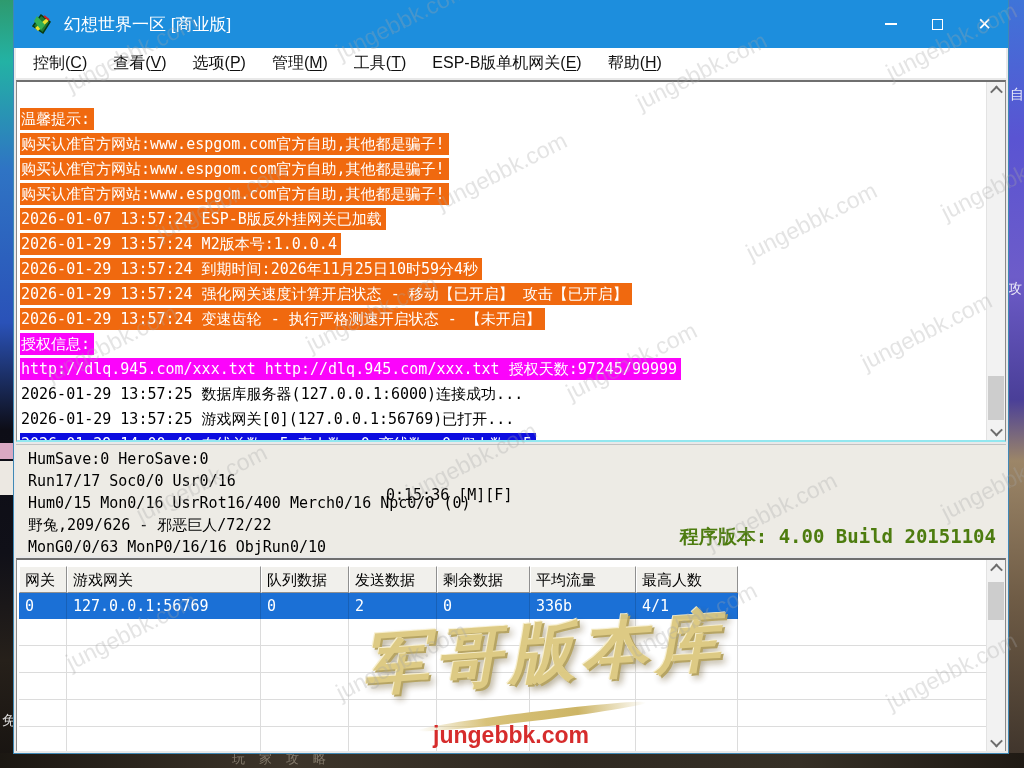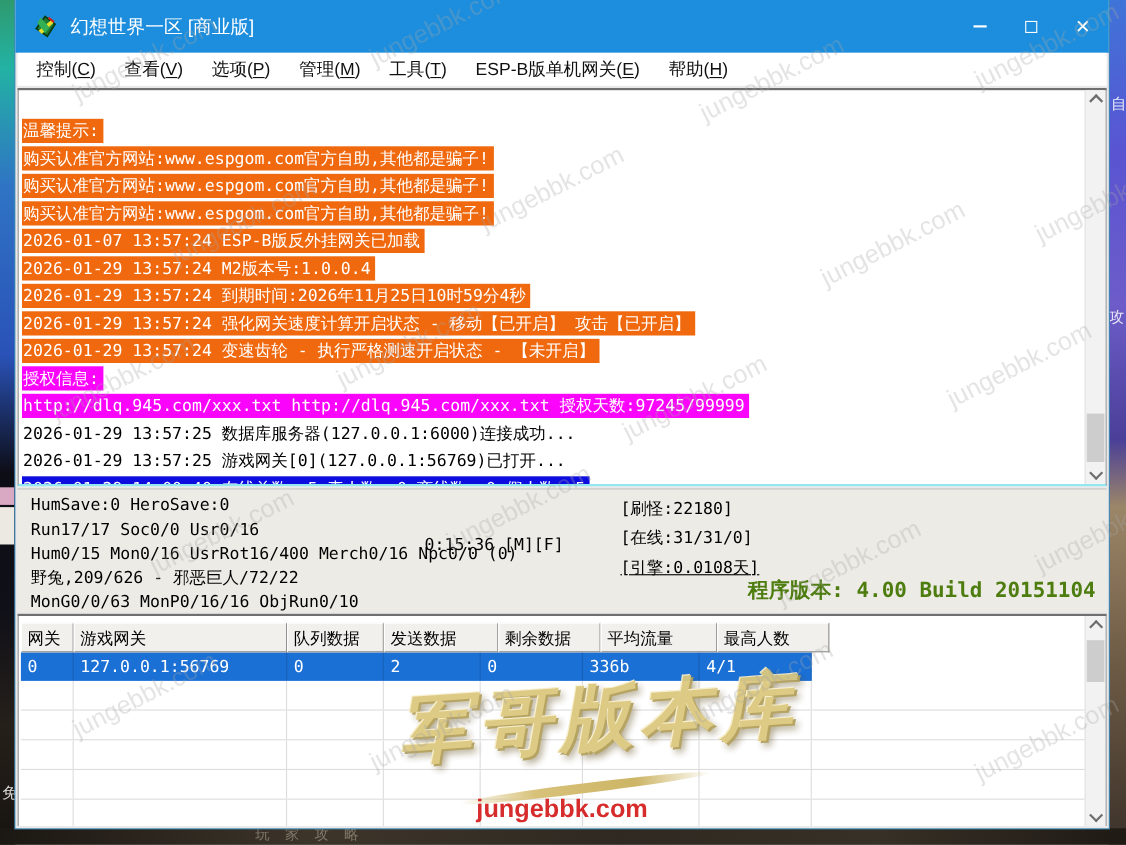--- a/index.html
+++ b/index.html
@@ -170,35 +170,30 @@
         <div class="sb-thumb" id="log-thumb"></div>
         <div class="sb-btn sb-down">
             <div class="chev chev-down"></div>
           </div>
       </div>
     </div>
 
     <div id="statuspanel">
       <div id="st-left"><div>HumSave:0 HeroSave:0</div><div>Run17/17 Soc0/0 Usr0/16</div><div>Hum0/15 Mon0/16 UsrRot16/400 Merch0/16 Npc0/0 (0)</div><div>野兔,209/626 - 邪恶巨人/72/22</div><div>MonG0/0/63 MonP0/16/16 ObjRun0/10</div></div>
       <div id="st-clock">0:15:36 [M][F]</div>
-      <div id="st-right">
-          <div>[刷怪:22180]</div>
-          <div>[在线:31/31/0]</div>
-          <div class="ul">[引擎:0.0108天]</div>
-        </div>
       <div id="st-version">程序版本: 4.00 Build 20151104</div>
     </div>
 
     <div id="tablearea">
       <div id="tbl">
         <div class="hrow" id="thead">
             <div class="hcell" style="width: 48px;">网关</div>
             <div class="hcell" style="width: 194px;">游戏网关</div>
             <div class="hcell" style="width: 88px;">队列数据</div>
-            <div class="hcell" style="width: 104px;">发送数据</div>
+            <div class="hcell" style="width: 88px;">发送数据</div>
             <div class="hcell" style="width: 93px;">剩余数据</div>
             <div class="hcell" style="width: 106px;">平均流量</div>
             <div class="hcell" style="width: 102px;">最高人数</div>
           </div>
         <div id="tbody">
             <div class="drow selected" style="width: 719px;">
               <div class="dcell" style="width: 48px;">0</div>
               <div class="dcell" style="width: 194px;">127.0.0.1:56769</div>
               <div class="dcell" style="width: 88px;">0</div>
               <div class="dcell" style="width: 88px;">2</div>

